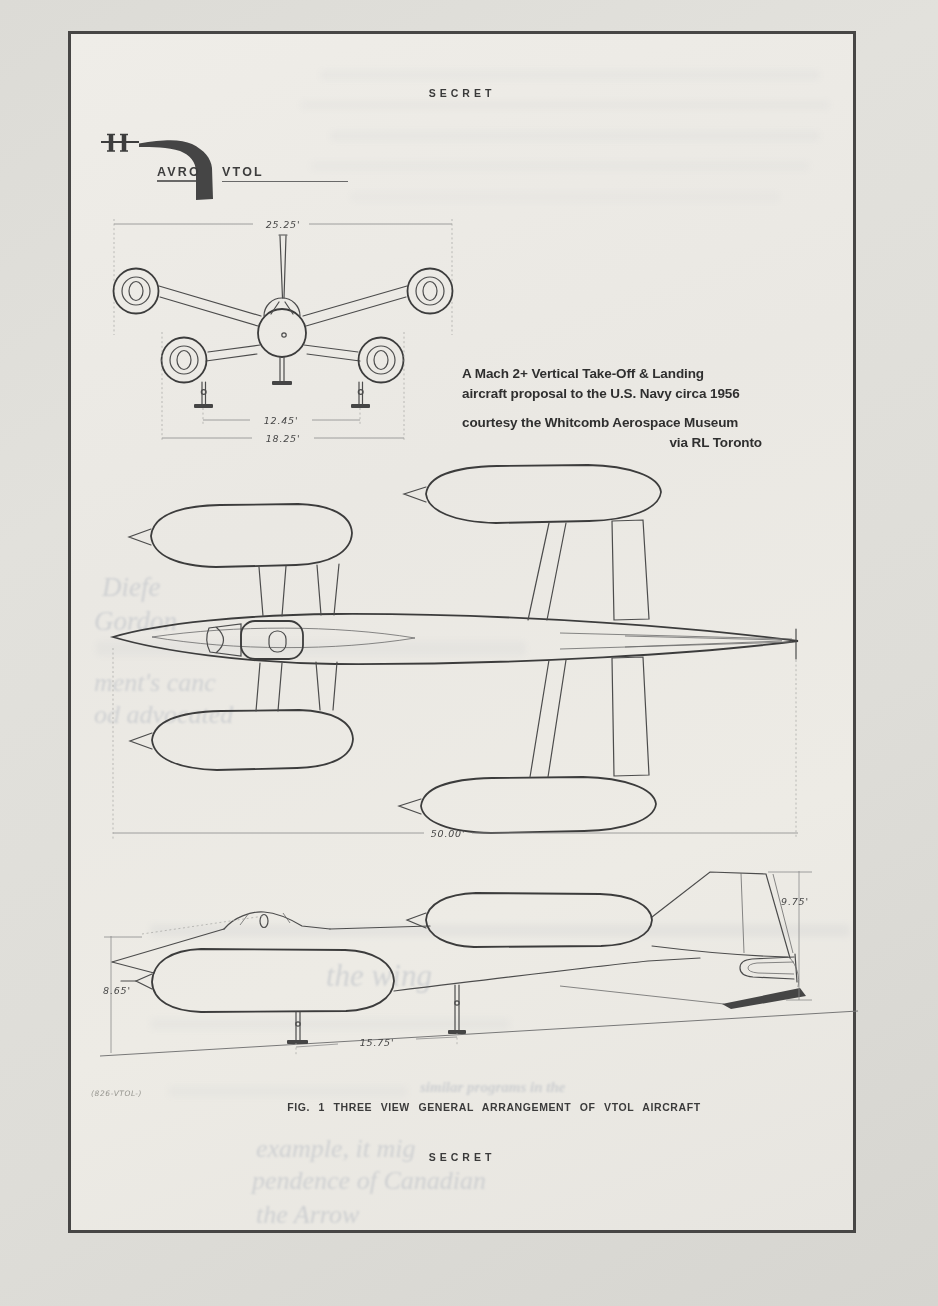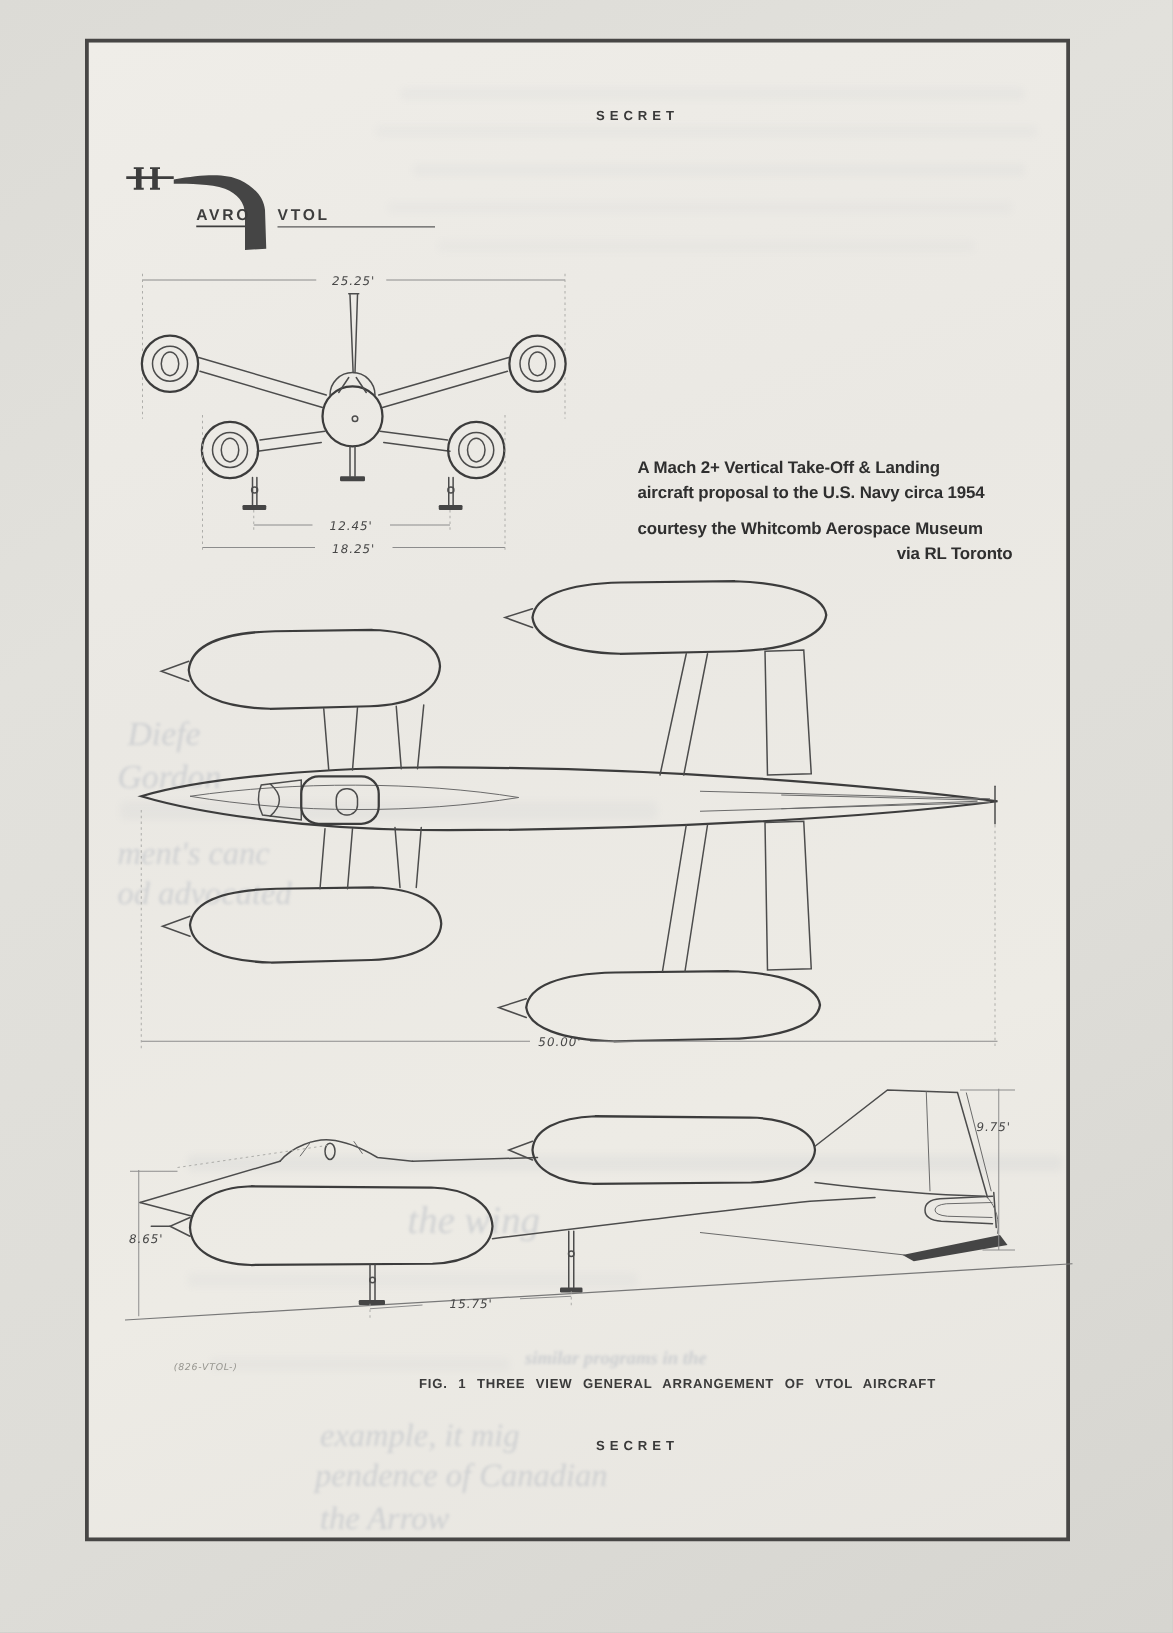--- a/index.html
+++ b/index.html
@@ -4,21 +4,21 @@
 <style>
   html,body{margin:0;padding:0;background:#cfceca;}
   .page{position:relative;width:938px;height:1306px;overflow:hidden;
         background:linear-gradient(150deg,#dcdbd6 0%,#e2e1dc 30%,#deddd8 65%,#d6d5d0 100%);
         font-family:"Liberation Sans",sans-serif;}
   .frame{position:absolute;left:68px;top:31px;width:782px;height:1196px;
          border:3px solid #474645;
          background:linear-gradient(160deg,#efede8 0%,#eae8e3 38%,#edebe5 70%,#e7e5e0 100%);}
   .layer{position:absolute;inset:0;}
   svg.artwork{position:absolute;left:0;top:0;z-index:3;}
-  .txt{position:absolute;z-index:4;white-space:nowrap;padding-left:48px;}
+  .txt{position:absolute;z-index:4;white-space:nowrap;}
   .secret{font-size:10.5px;font-weight:700;letter-spacing:4px;color:#3a3a3a;
           left:68px;width:788px;text-align:center;}
   .secret.top{top:87px;}
   .secret.bottom{top:1151px;}
   .annotation{left:462px;top:343px;width:300px;font-size:13.5px;font-weight:700;
               color:#2f2f2f;line-height:20px;letter-spacing:-0.1px;}
   .annotation .credit1{display:block;margin-top:9px;}
   .annotation .credit2{display:block;text-align:right;}
   .caption{left:100px;top:1101px;width:788px;text-align:center;font-size:10.5px;
            font-weight:700;letter-spacing:0.6px;word-spacing:5px;color:#3b3b3b;}
@@ -254,21 +254,21 @@
 
       <path class="dm" d="M799,871 V1000 M768,872 H812 M786,1000 H812"></path>
       <text class="dim-label" x="795" y="905">9.75'</text>
     </g>
   </svg>
 
   <div class="txt secret top">SECRET</div>
 
   <div class="txt annotation">
     <span style="display:block;margin-top:21px;">A Mach 2+ Vertical Take-Off &amp; Landing</span>
-    <span style="display:block;">aircraft proposal to the U.S. Navy circa 1954</span>
+    <span style="display:block;">aircraft proposal to the U.S. Navy circa 1956</span>
     <span class="credit1">courtesy the Whitcomb Aerospace Museum</span>
     <span class="credit2">via RL Toronto</span>
   </div>
 
   <div class="txt plate">(826-VTOL-)</div>
   <div class="txt caption">FIG. 1  THREE VIEW GENERAL ARRANGEMENT OF VTOL AIRCRAFT</div>
   <div class="txt secret bottom">SECRET</div>
 
 </div>
 

